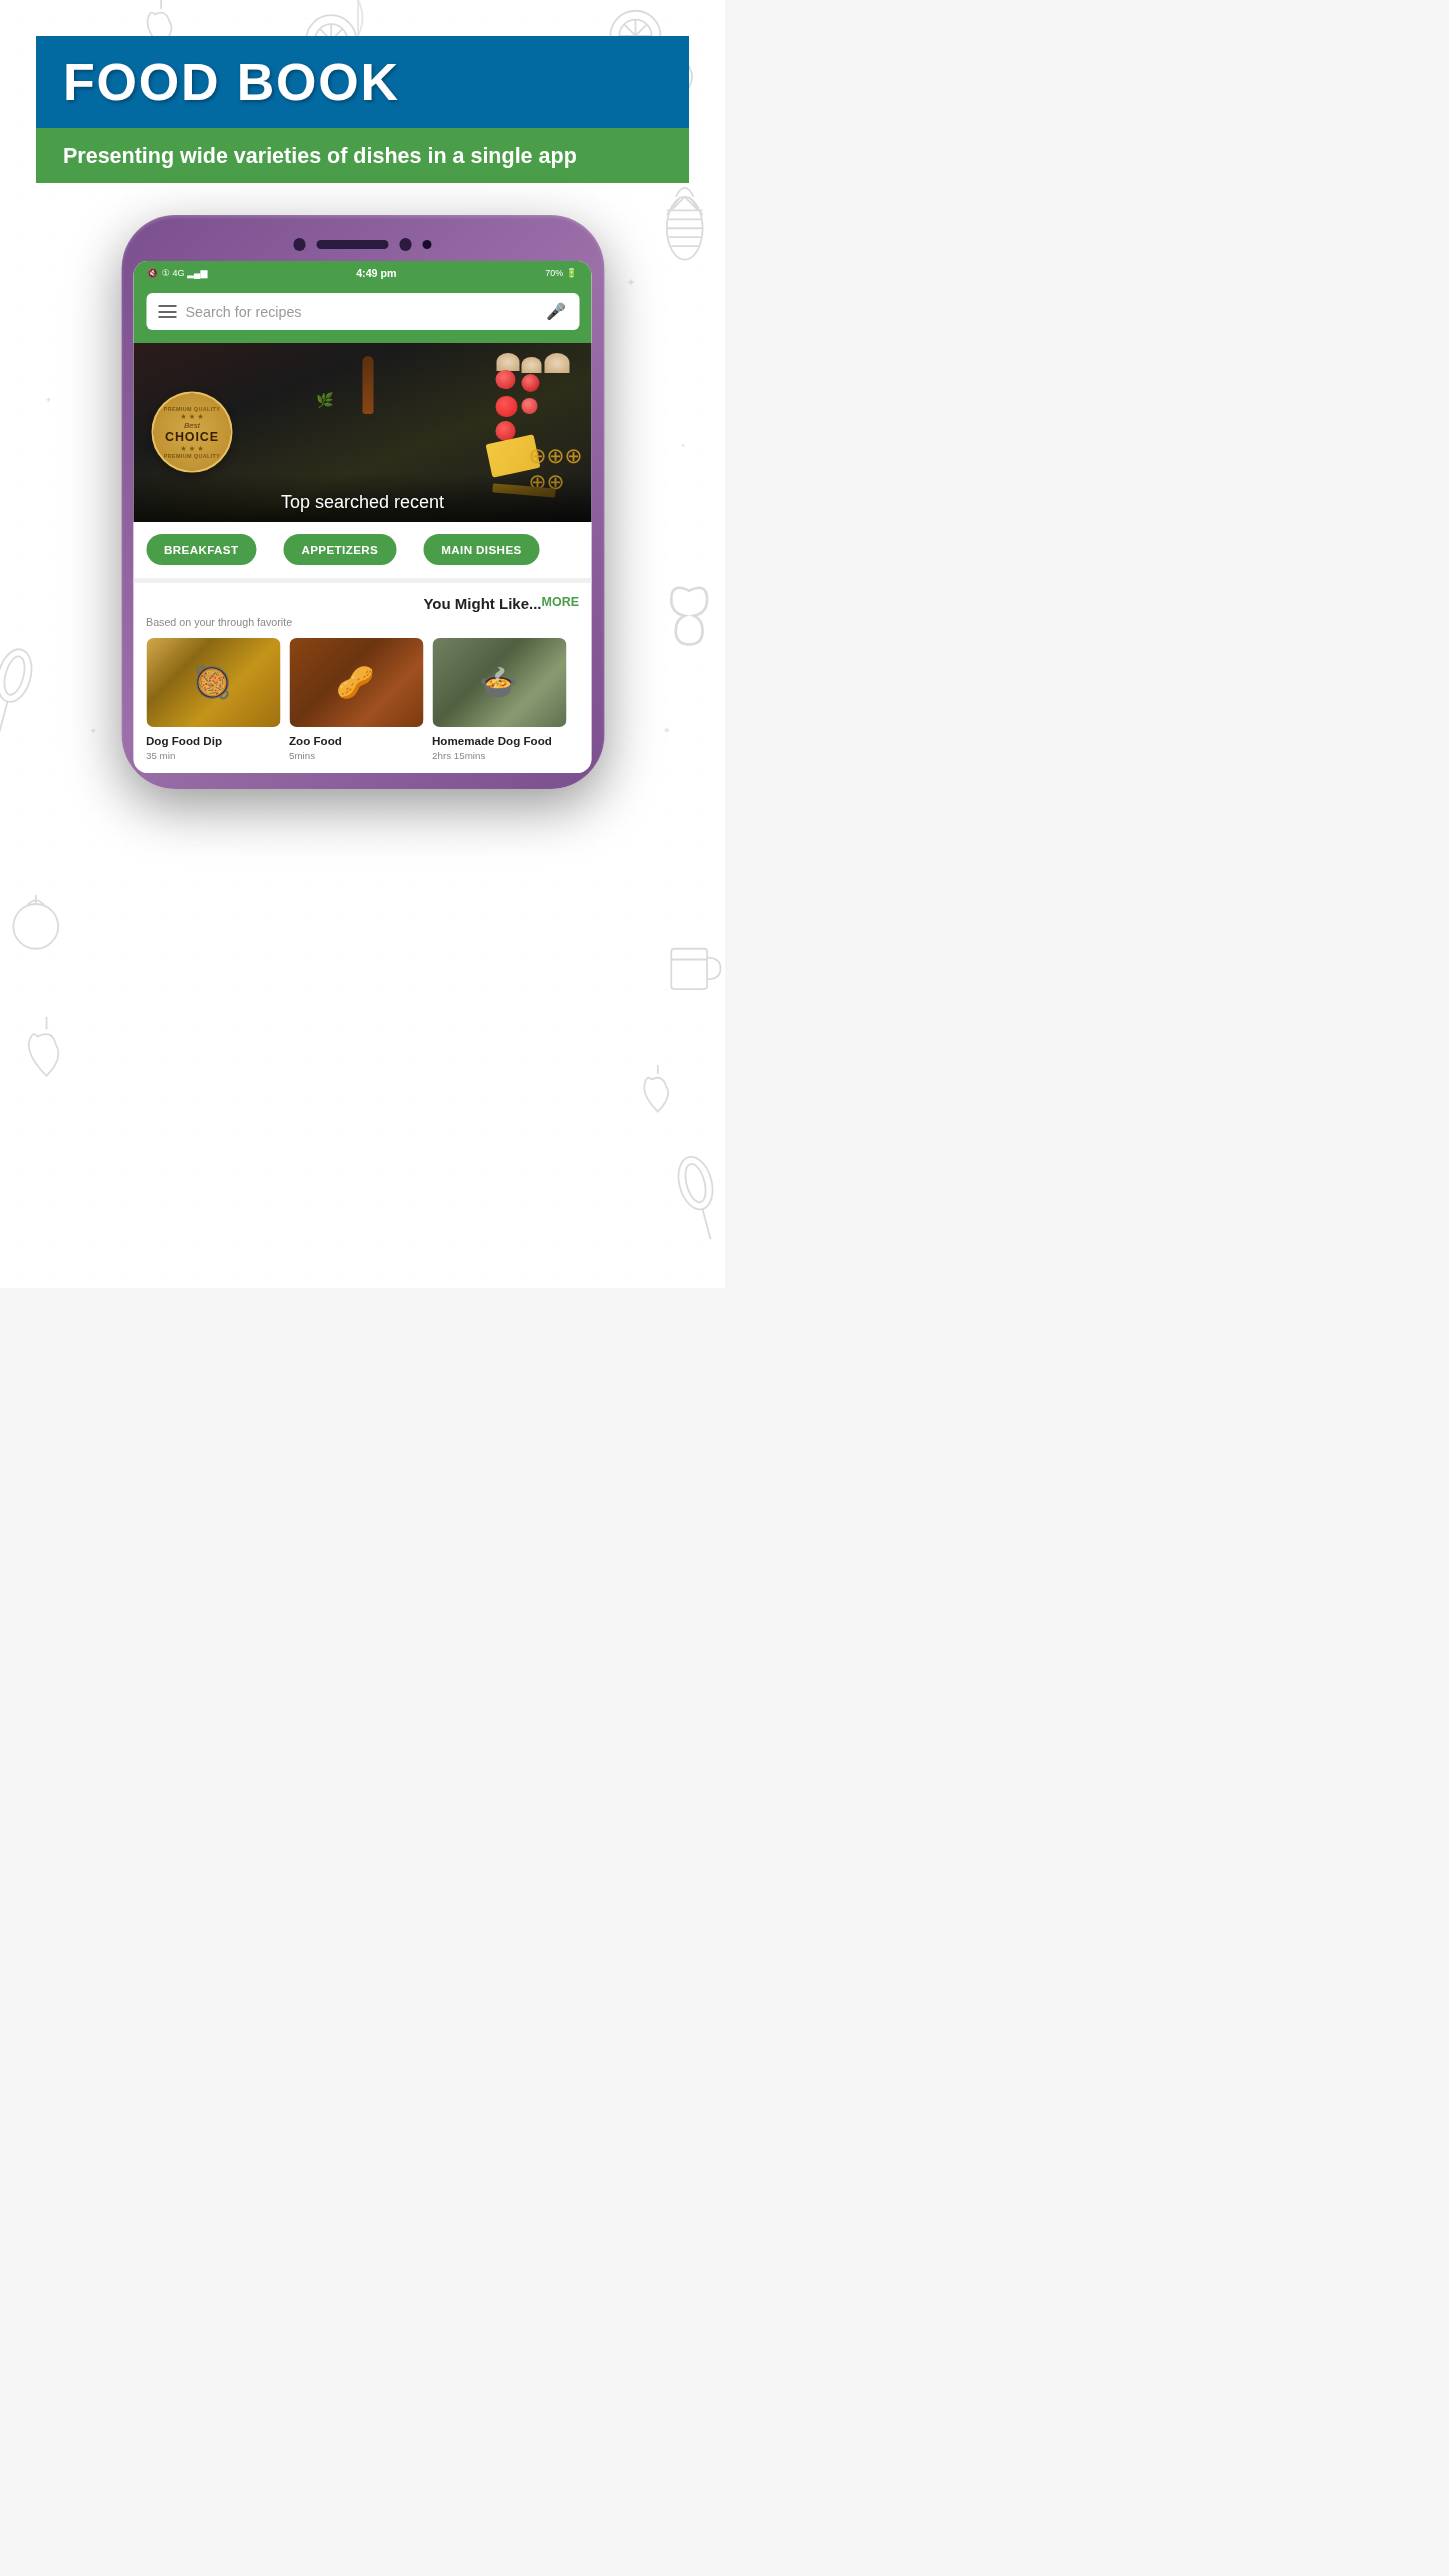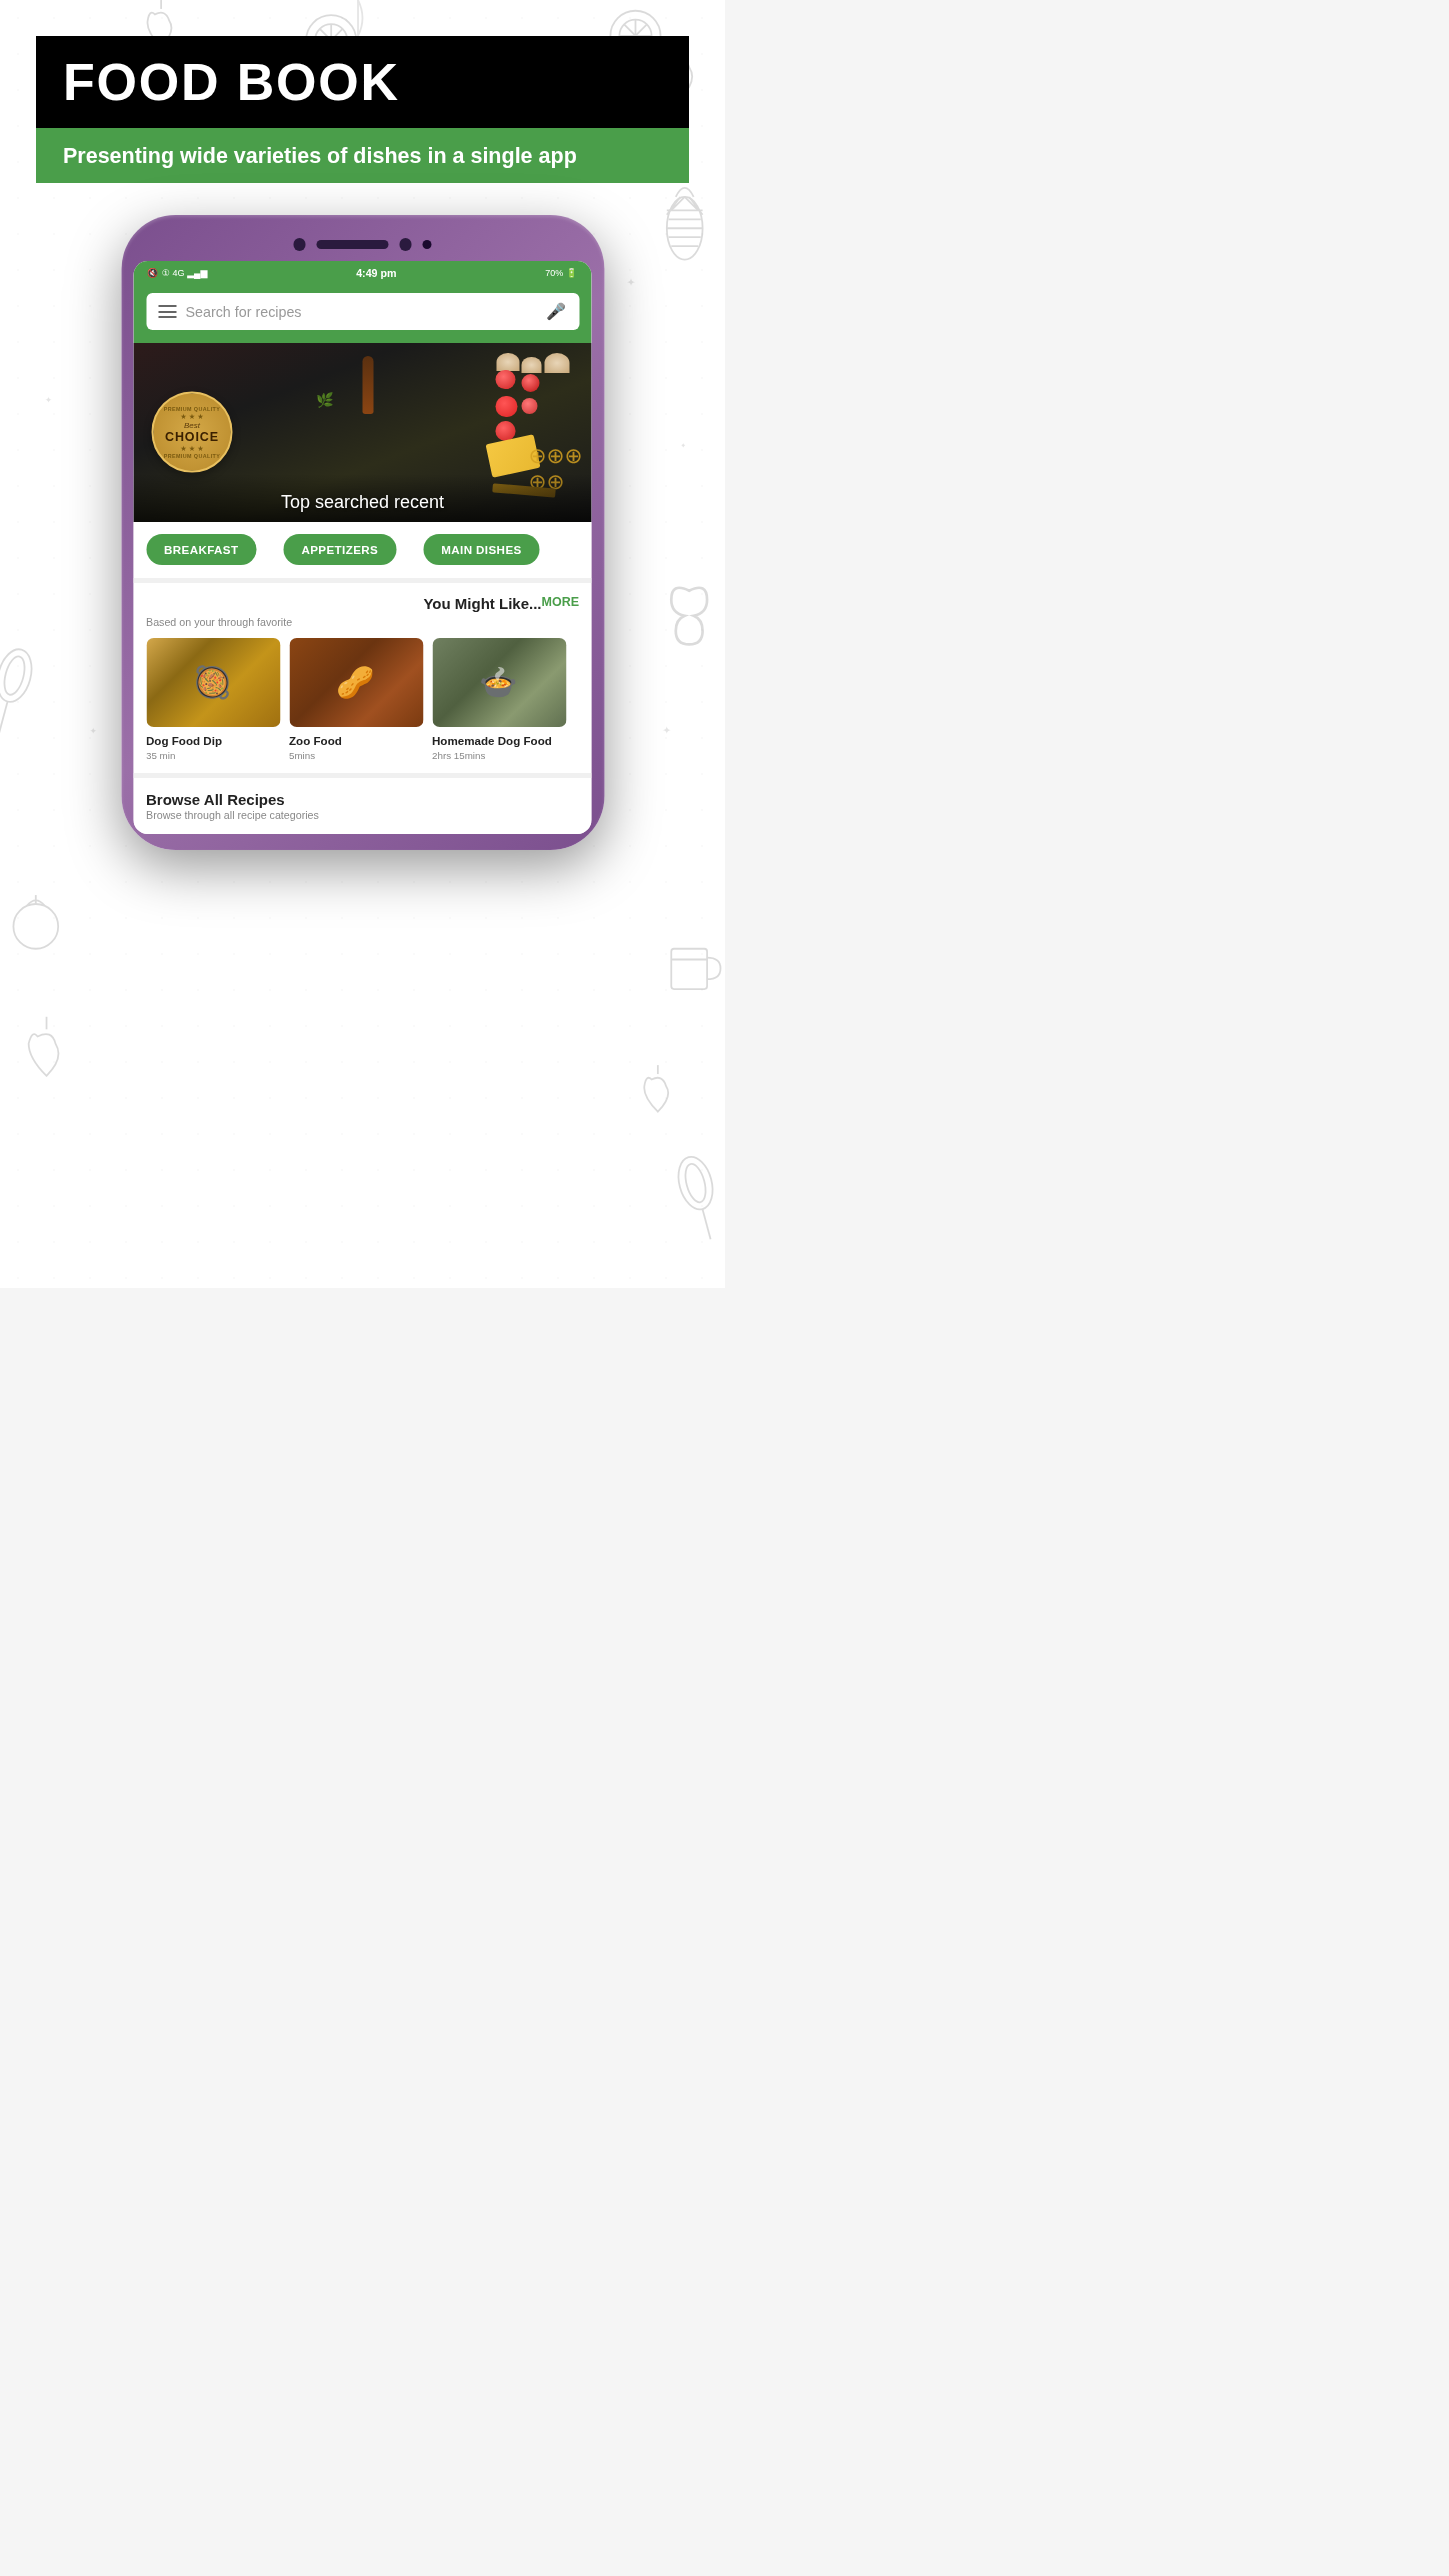--- a/index.html
+++ b/index.html
@@ -35,21 +35,21 @@
     
     .header-banner {
       position: absolute;
       top: 36px;
       left: 0;
       right: 0;
       z-index: 10;
     }
 
     .title-bar {
-      background: #000000;
+      background: #0369a1;
       padding: 16px 27px;
       margin: 0 36px;
     }
 
     .title-bar h1 {
       color: white;
       font-size: 52px;
       font-weight: 900;
       letter-spacing: 1.8px;
       text-shadow: 1.8px 1.8px 3.6px rgba(0,0,0,0.3);
@@ -645,21 +645,17 @@
           <div class="recipe-card">
             <div class="recipe-card-img">
               <div class="food-img-3">🍲</div>
             </div>
             <div class="recipe-name">Homemade Dog Food</div>
             <div class="recipe-time">2hrs 15mins</div>
           </div>
         </div>
       </div>
 
-      <div class="browse-section">
-        <div class="browse-title">Browse All Recipes</div>
-        <div class="browse-subtitle">Browse through all recipe categories</div>
-      </div>
 
     </div>
   </div>
 </div>
 
 
 </body></html>

